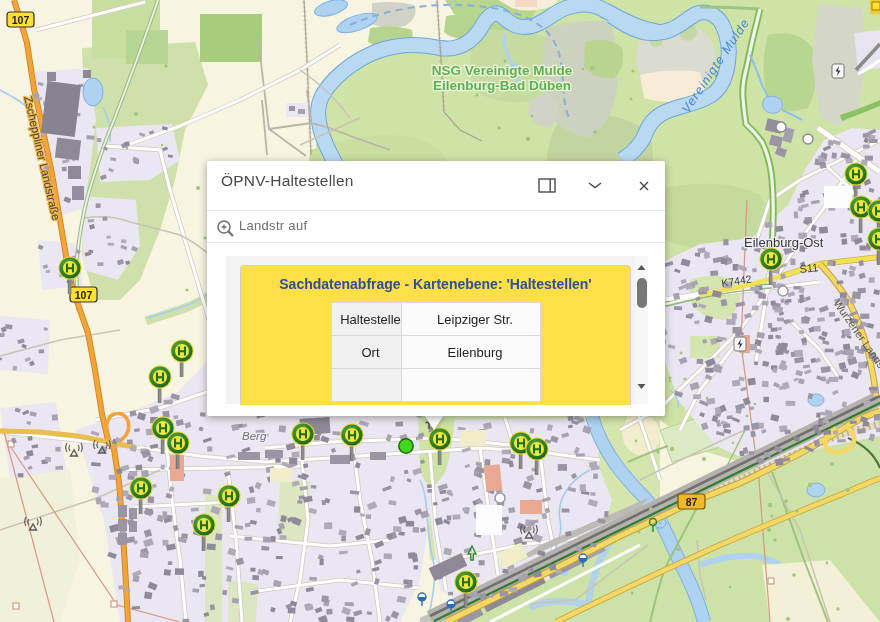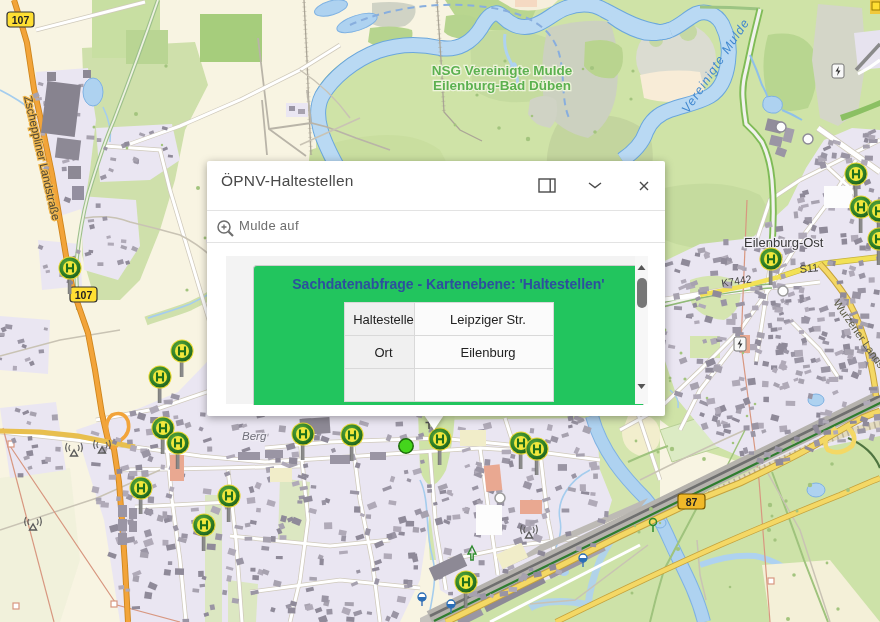--- a/index.html
+++ b/index.html
@@ -2,21 +2,21 @@
 <html><head><meta charset="utf-8">
 <style>
 html,body{margin:0;padding:0;width:880px;height:622px;overflow:hidden;font-family:"Liberation Sans",sans-serif;}
 #map{position:absolute;left:0;top:0;}
 #popup{position:absolute;left:207px;top:161px;width:458px;height:255px;background:#fff;border-radius:2px;box-shadow:0 2px 8px rgba(0,0,0,0.35);}
 #ptr{position:absolute;left:424px;top:415px;width:0;height:0;border-left:10px solid transparent;border-right:10px solid transparent;border-top:15px solid #fff;filter:drop-shadow(0 2px 2px rgba(0,0,0,0.25));}
 .ttl{position:absolute;left:14px;top:11px;font-size:15.5px;font-weight:normal;color:#4a4a4a;letter-spacing:0.2px;}
 .rowline{position:absolute;left:0;width:458px;height:1px;background:#e3e3e3;}
 .zoomtxt{position:absolute;left:32px;top:57px;font-size:13px;color:#6e6e6e;letter-spacing:0.3px;}
 #wrap{position:absolute;left:19px;top:95px;width:422px;height:148px;background:#f3f3f3;}
-#card{position:absolute;left:27px;top:9px;width:389px;height:139px;background:#22c55e;border:1px solid #cfcfcf;border-radius:4px 4px 0 0;border-bottom:none;overflow:hidden;}
+#card{position:absolute;left:14px;top:9px;width:389px;height:139px;background:#fde047;border:1px solid #cfcfcf;border-radius:4px 4px 0 0;border-bottom:none;overflow:hidden;}
 .cardh{margin-top:10px;text-align:center;font-size:14px;font-weight:bold;color:#2d4f9e;}
 table{border-collapse:collapse;margin:10px 0 0 90px;font-size:13.5px;color:#222;text-align:center;}
 td{border:1px solid #d9d9d9;height:32px;padding:0 0 0 8px;vertical-align:middle;font-size:13px;}
 td.l{background:#f0f0f0;width:61px;}
 td.v{background:#fbfbfb;width:130px;}
 .lnk{color:#3c5e9e;font-weight:bold;}
 #sbar{position:absolute;left:428px;top:95px;width:13px;height:148px;background:#f7f7f7;}
 #sthumb{position:absolute;left:1.5px;top:22px;width:10px;height:30px;background:#777;border-radius:5px;}
 </style></head>
 <body>
@@ -1452,21 +1452,21 @@
     </svg>
   <svg style="position:absolute;left:432px;top:20px" width="10" height="10" viewBox="0 0 10 10">
       <path d="M1,1 L9,9 M9,1 L1,9" stroke="#4a4a4a" stroke-width="1.4"></path>
     </svg>
   <div class="rowline" style="top:49px"></div>
   <svg style="position:absolute;left:9px;top:58px" width="20" height="20" viewBox="0 0 20 20">
       <circle cx="8" cy="8" r="6" fill="none" stroke="#6e6e6e" stroke-width="1.5"></circle>
       <line x1="12.5" y1="12.5" x2="17" y2="17" stroke="#6e6e6e" stroke-width="2.2"></line>
       <path d="M8,5.5 V10.5 M5.5,8 H10.5" stroke="#6e6e6e" stroke-width="1.3"></path>
     </svg>
-  <div class="zoomtxt">Mulde auf</div>
+  <div class="zoomtxt">Landstr auf</div>
   <div class="rowline" style="top:81px"></div>
   <div id="wrap">
     <div id="card">
       <div class="cardh">Sachdatenabfrage - Kartenebene: 'Haltestellen'</div>
       <table>
         <tbody>
             <tr>
               <td class="l">Haltestelle</td>
               <td class="v">Leipziger Str.</td>
             </tr>

